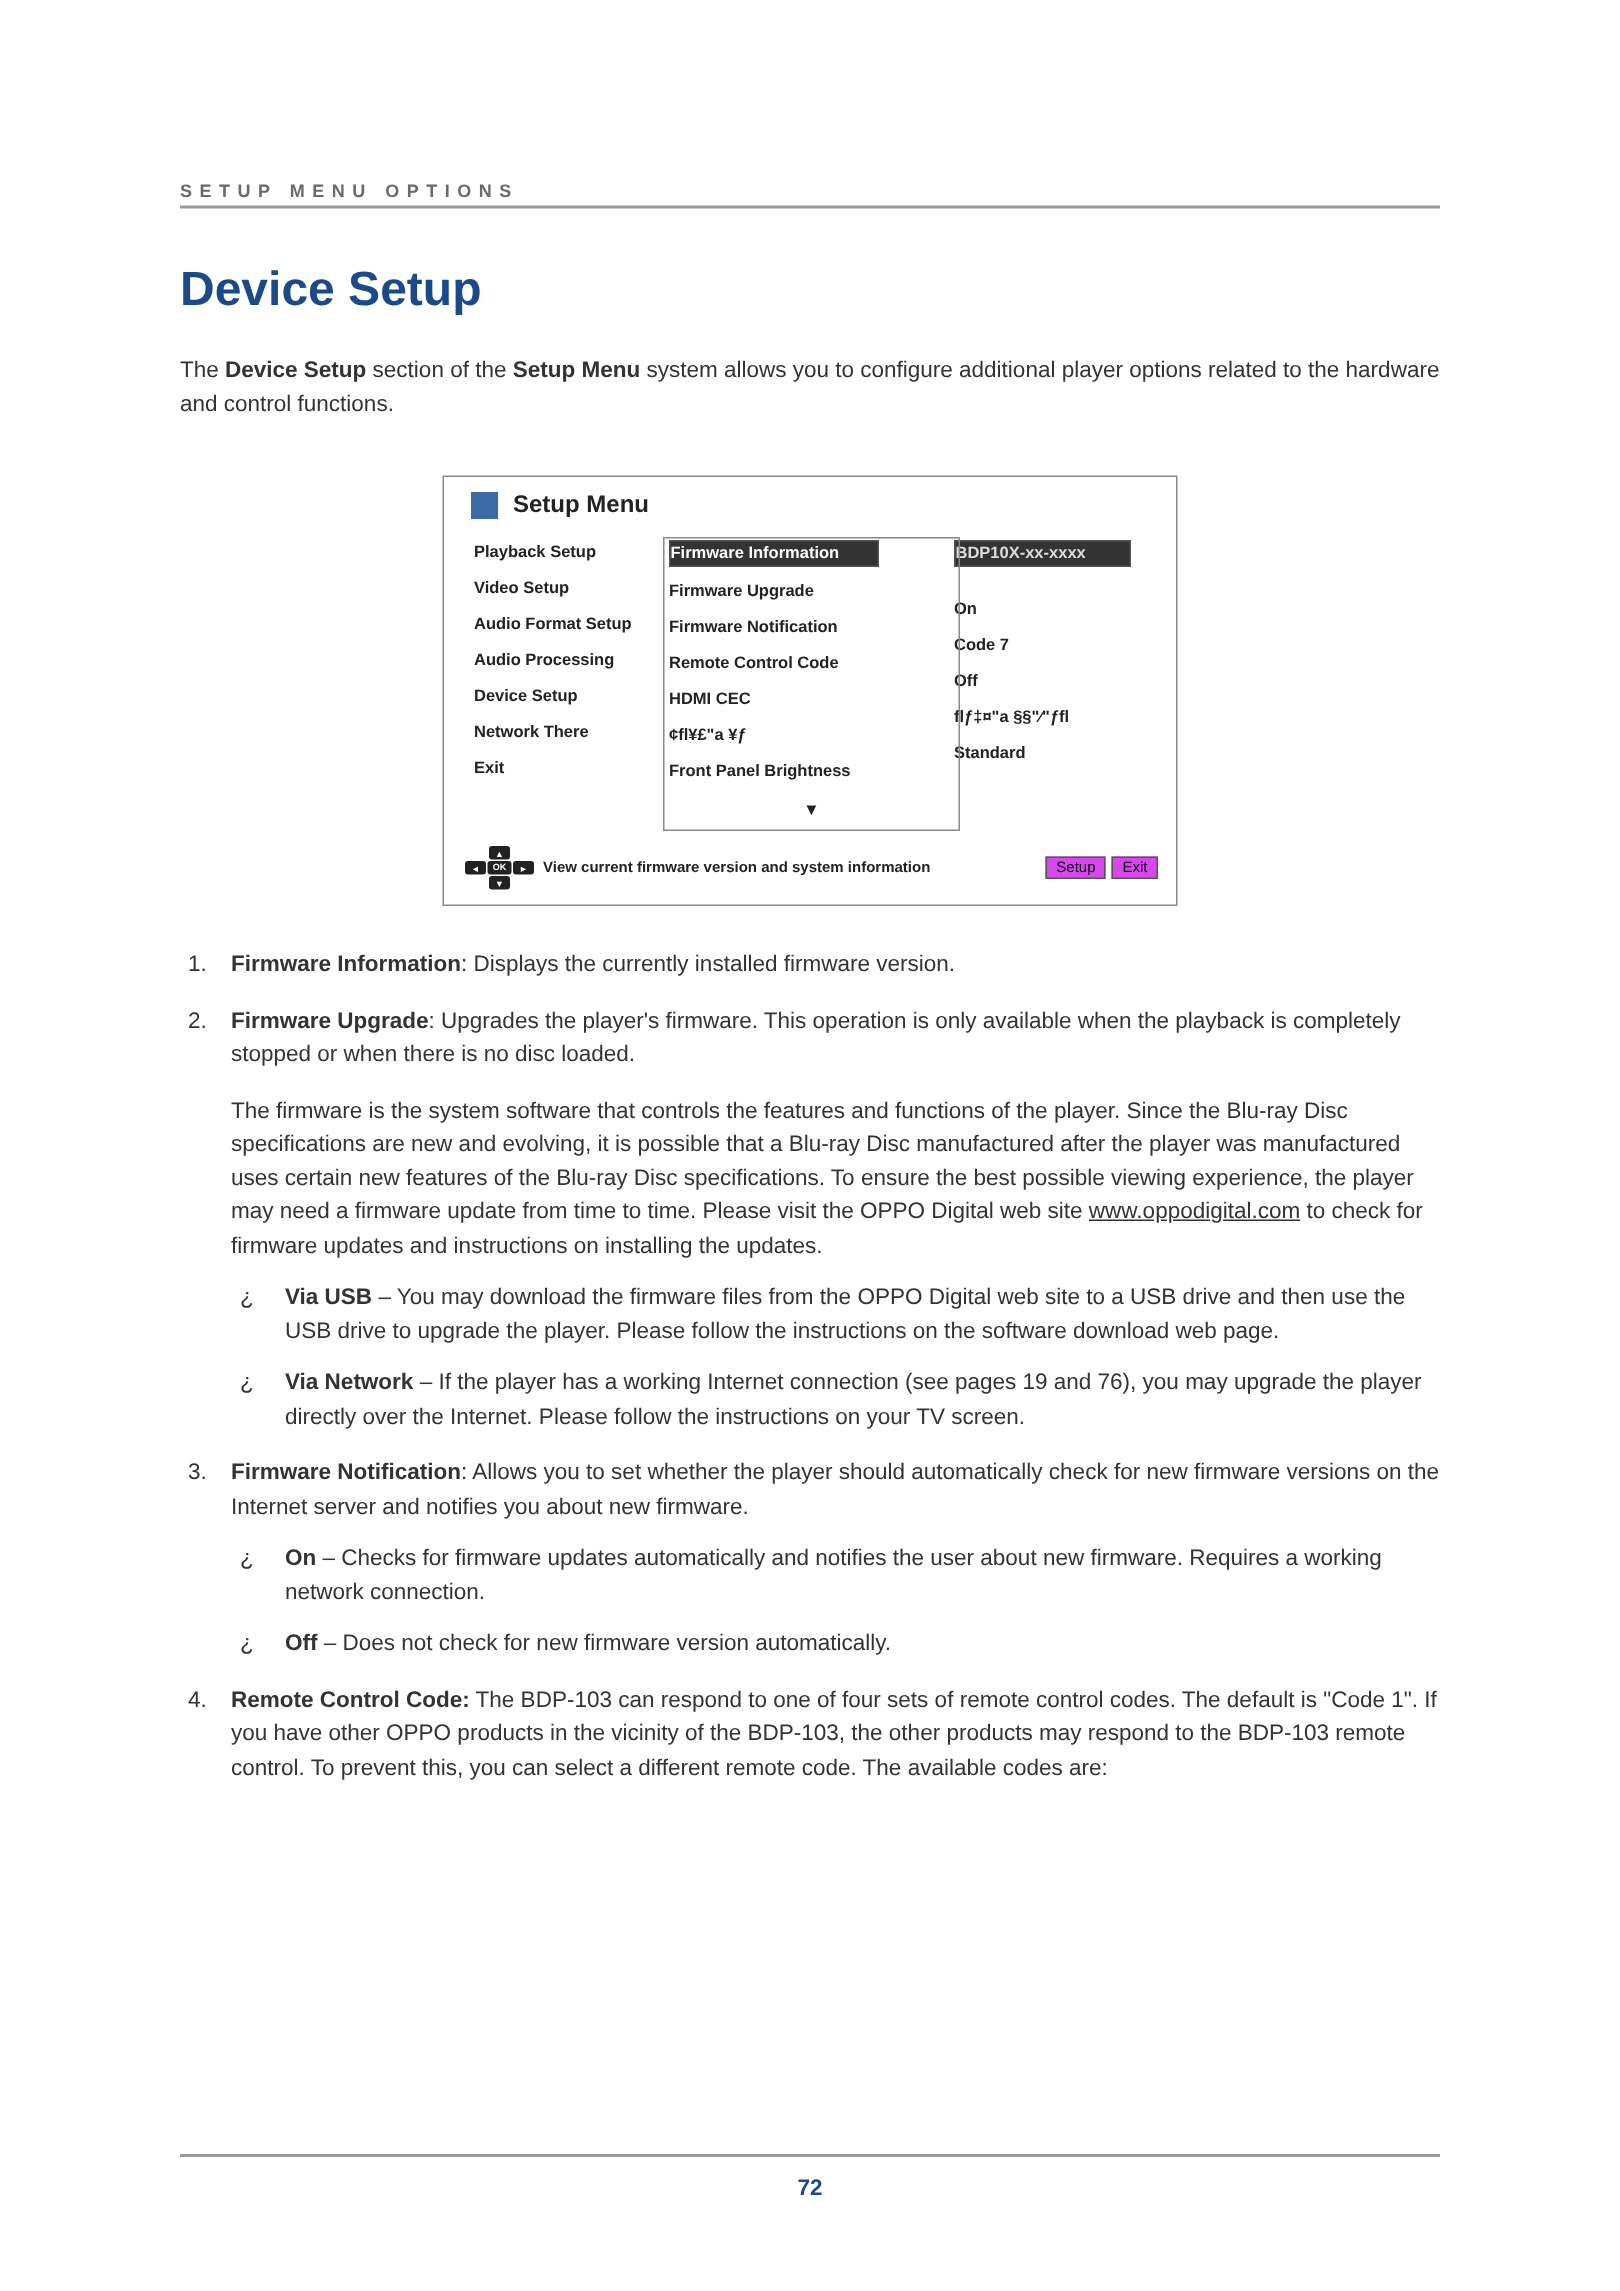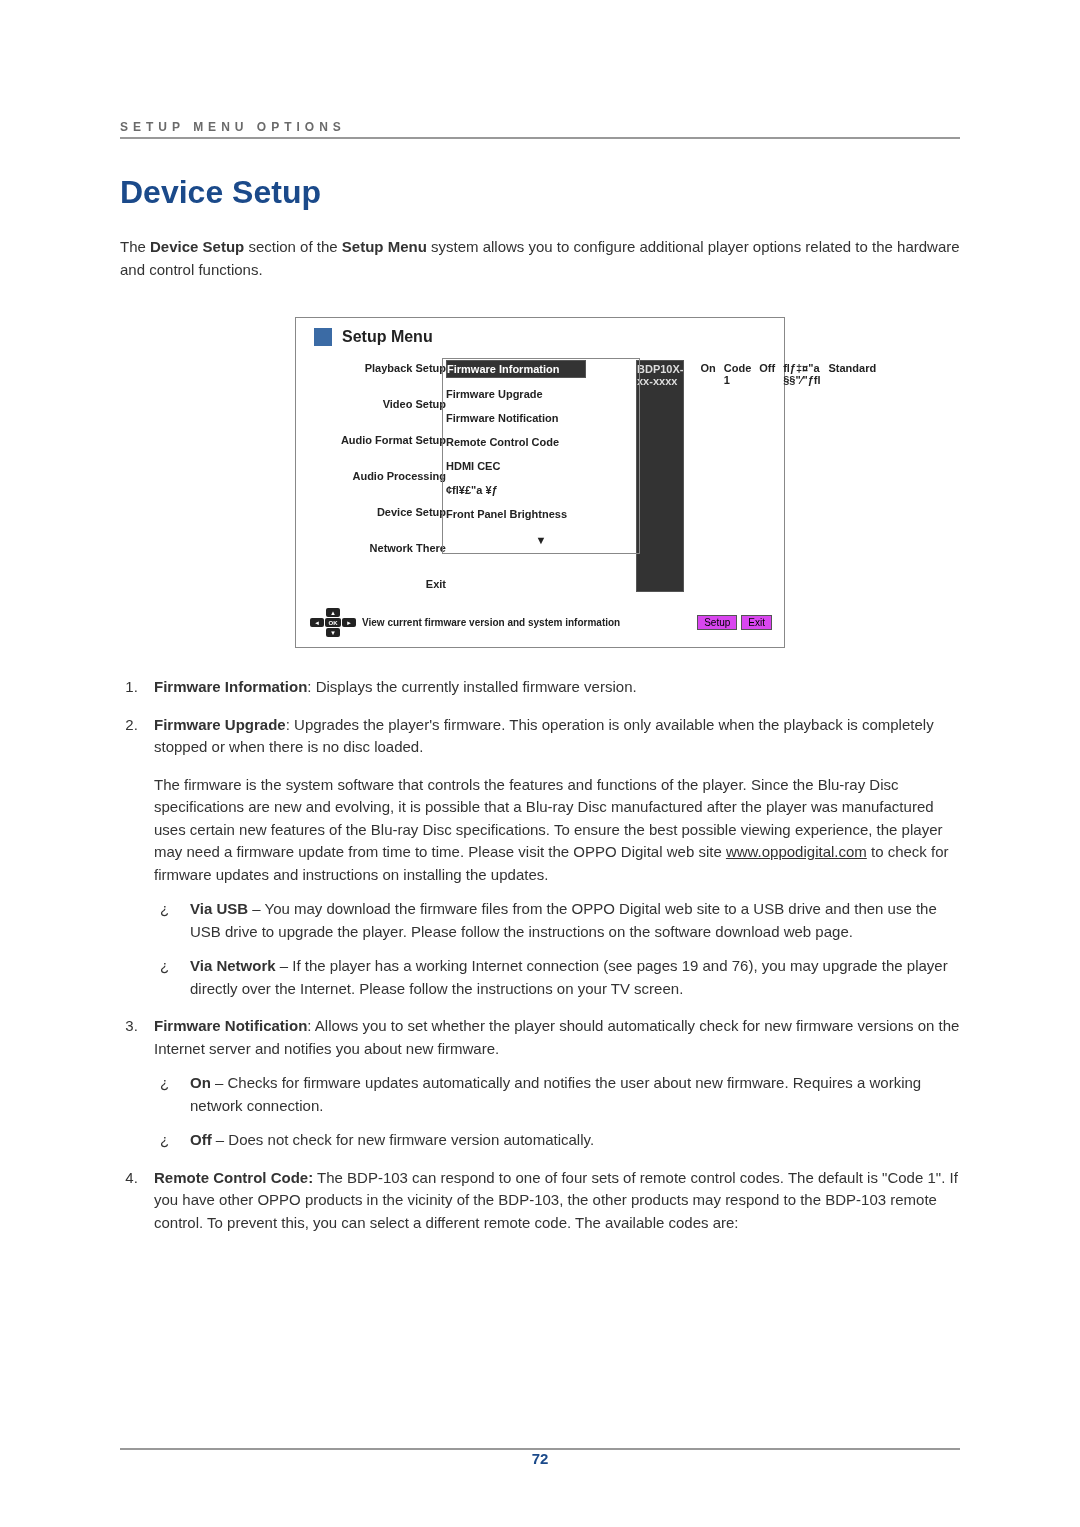--- a/index.html
+++ b/index.html
@@ -9,23 +9,23 @@
     .title { font-size: 32px; font-weight: 900; color: #1b4a8a; margin-bottom: 25px; font-family: Arial, sans-serif; }
     .intro { font-size: 15px; color: #333; line-height: 1.5; margin-bottom: 36px; }
     .bold { font-weight: bold; }
     
     .menu-img-wrap { display: flex; justify-content: center; margin: 18px 0 28px 0; }
     .menu-box { border: 1px solid #888; width: 490px; background: #fff; font-family: "Segoe UI", Arial, sans-serif; }
     .menu-title-row { display: flex; align-items: center; padding: 10px 0 8px 18px; }
     .menu-color-sq { width: 18px; height: 18px; background: #3b6ba5; margin-right: 10px; }
     .menu-title { font-size: 16px; font-weight: bold; color: #222; }
     .menu-body { display: flex; padding: 6px 14px 10px 20px; font-size: 11px; }
-    .menu-col1 { width: 130px; display: flex; flex-direction: column; gap: 20px; align-items: flex-end; }
+    .menu-col1 { width: 130px; display: flex; flex-direction: column; gap: 8px; }
     .menu-col2 { width: 190px; display: flex; flex-direction: column; gap: 8px; position: relative; }
-    .menu-col3 { width: 130px; display: flex; flex-direction: row; gap: 8px; }
+    .menu-col3 { width: 130px; display: flex; flex-direction: column; gap: 8px; }
     .menu-col1 div, .menu-col2 div, .menu-col3 div { font-weight: bold; color: #222; padding: 2px 0; }
     .menu-sel { background: #333; border: 1px solid #555; padding: 2px 6px; }
     .menu-col2 .menu-sel { color: #fff; width: 140px; }
     .menu-col3 .menu-sel { background: #333; color: #ddd; width: 118px; border: 1px solid #555; }
     .menu-col2-box { border: 1px solid #888; padding: 5px 6px 5px 6px; position: absolute; top: -2px; left: -4px; right: -4px; height: 196px; }
     .chevron { text-align: center; color: #222; font-size: 11px; margin-top: 2px; }
     .menu-footer { display: flex; align-items: center; justify-content: space-between; padding: 6px 12px 10px 14px; font-size: 10px; text-align: right; }
     .nav-icon { display: inline-flex; flex-direction: column; align-items: center; gap: 1px; margin-right: 6px; }
     .nav-row { display: flex; gap: 1px; }
     .nav-btn { width: 14px; height: 9px; background: #222; border-radius: 2px; display: flex; align-items: center; justify-content: center; color: #fff; font-size: 7px; }
@@ -36,21 +36,21 @@
     .footer-btn { border: 1px solid #555; padding: 1px 6px; background: #d946ef; font-size: 10px; }
     
     ol.main-list { list-style: decimal; padding-left: 22px; font-size: 15px; color: #333; line-height: 1.5; }
     ol.main-list > li { margin-bottom: 15px; padding-left: 12px; }
     .sub-para { margin-top: 15px; }
     ul.sub-list { list-style: none; padding-left: 36px; margin-top: 12px; }
     ul.sub-list > li { margin-bottom: 12px; position: relative; }
     ul.sub-list > li::before { content: attr(data-bullet); position: absolute; left: -30px; color: #333; }
     a.link { color: #333; text-decoration: underline; }
     
-    .page-footer { position: absolute; bottom: 60px; left: 120px; right: 120px; border-top: 2px solid #999; text-align: center; font-weight: bold; font-size: 15px; color: #1b4a8a; }
+    .page-footer { position: absolute; bottom: 60px; left: 120px; right: 120px; border-top: 2px solid #999; text-align: center; padding-top: 12px; font-weight: bold; font-size: 15px; color: #1b4a8a; }
   </style>
 </head>
 <body>
 
 <div class="page">
   <div class="header-line">SETUP MENU OPTIONS</div>
   <div class="title">Device Setup</div>
   <p class="intro">
     <span>The </span><span class="bold">Device Setup</span><span> section of the </span><span class="bold">Setup Menu</span><span> system allows you to configure additional player options related to the hardware and control functions.</span>
   </p>
@@ -79,21 +79,21 @@
           <div>Remote Control Code</div>
           <div>HDMI CEC</div>
           <div>¢fl¥£"a   ¥ƒ</div>
           <div>Front Panel Brightness</div>
           <div class="chevron">▼</div>
         </div>
         <div class="menu-col3">
           <div class="menu-sel">BDP10X-xx-xxxx</div>
           <div></div>
           <div>On</div>
-          <div>Code 1</div>
+          <div>Code 7</div>
           <div>Off</div>
           <div>flƒ‡¤"a §§"⁄"ƒfl</div>
           <div>Standard</div>
         </div>
       </div>
       <div class="menu-footer">
         <div class="menu-footer-left">
           <div class="nav-icon">
             <div class="nav-row">
                 <div class="nav-btn">▴</div>

